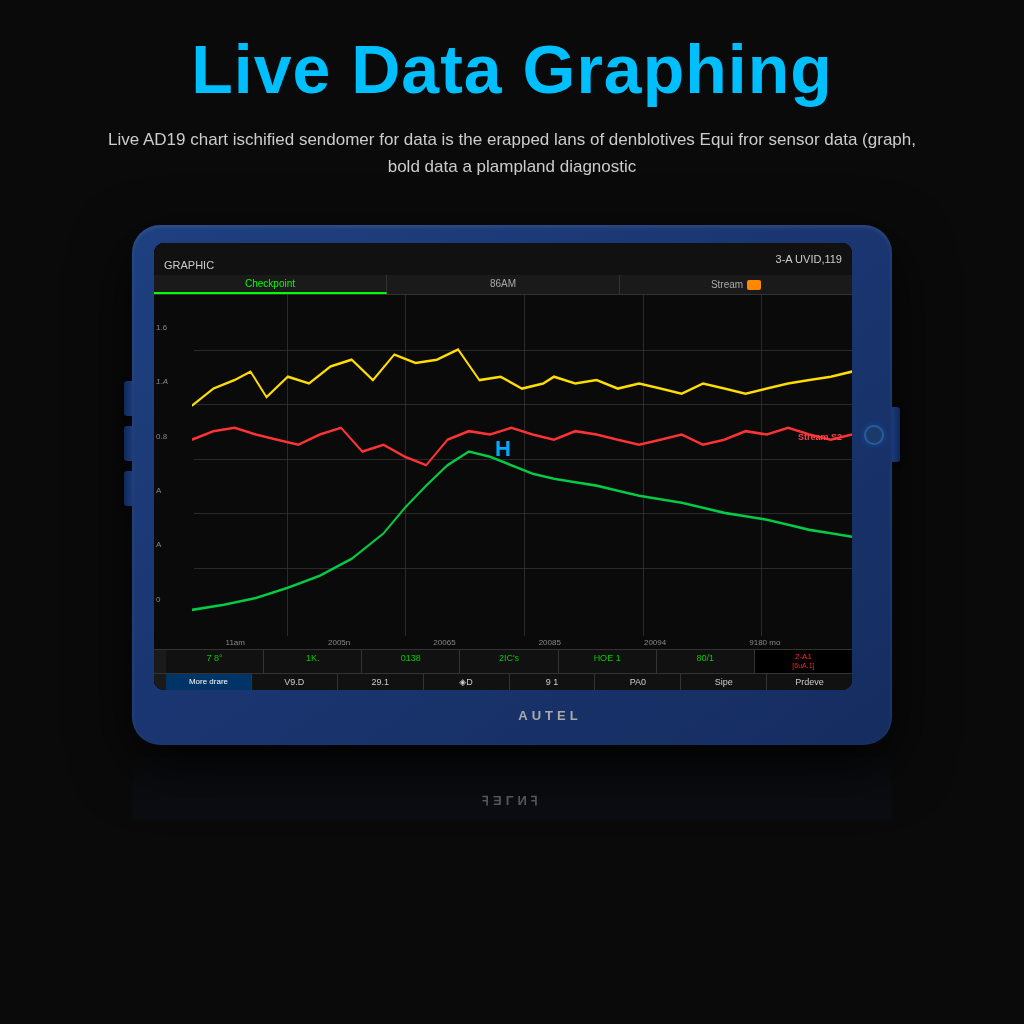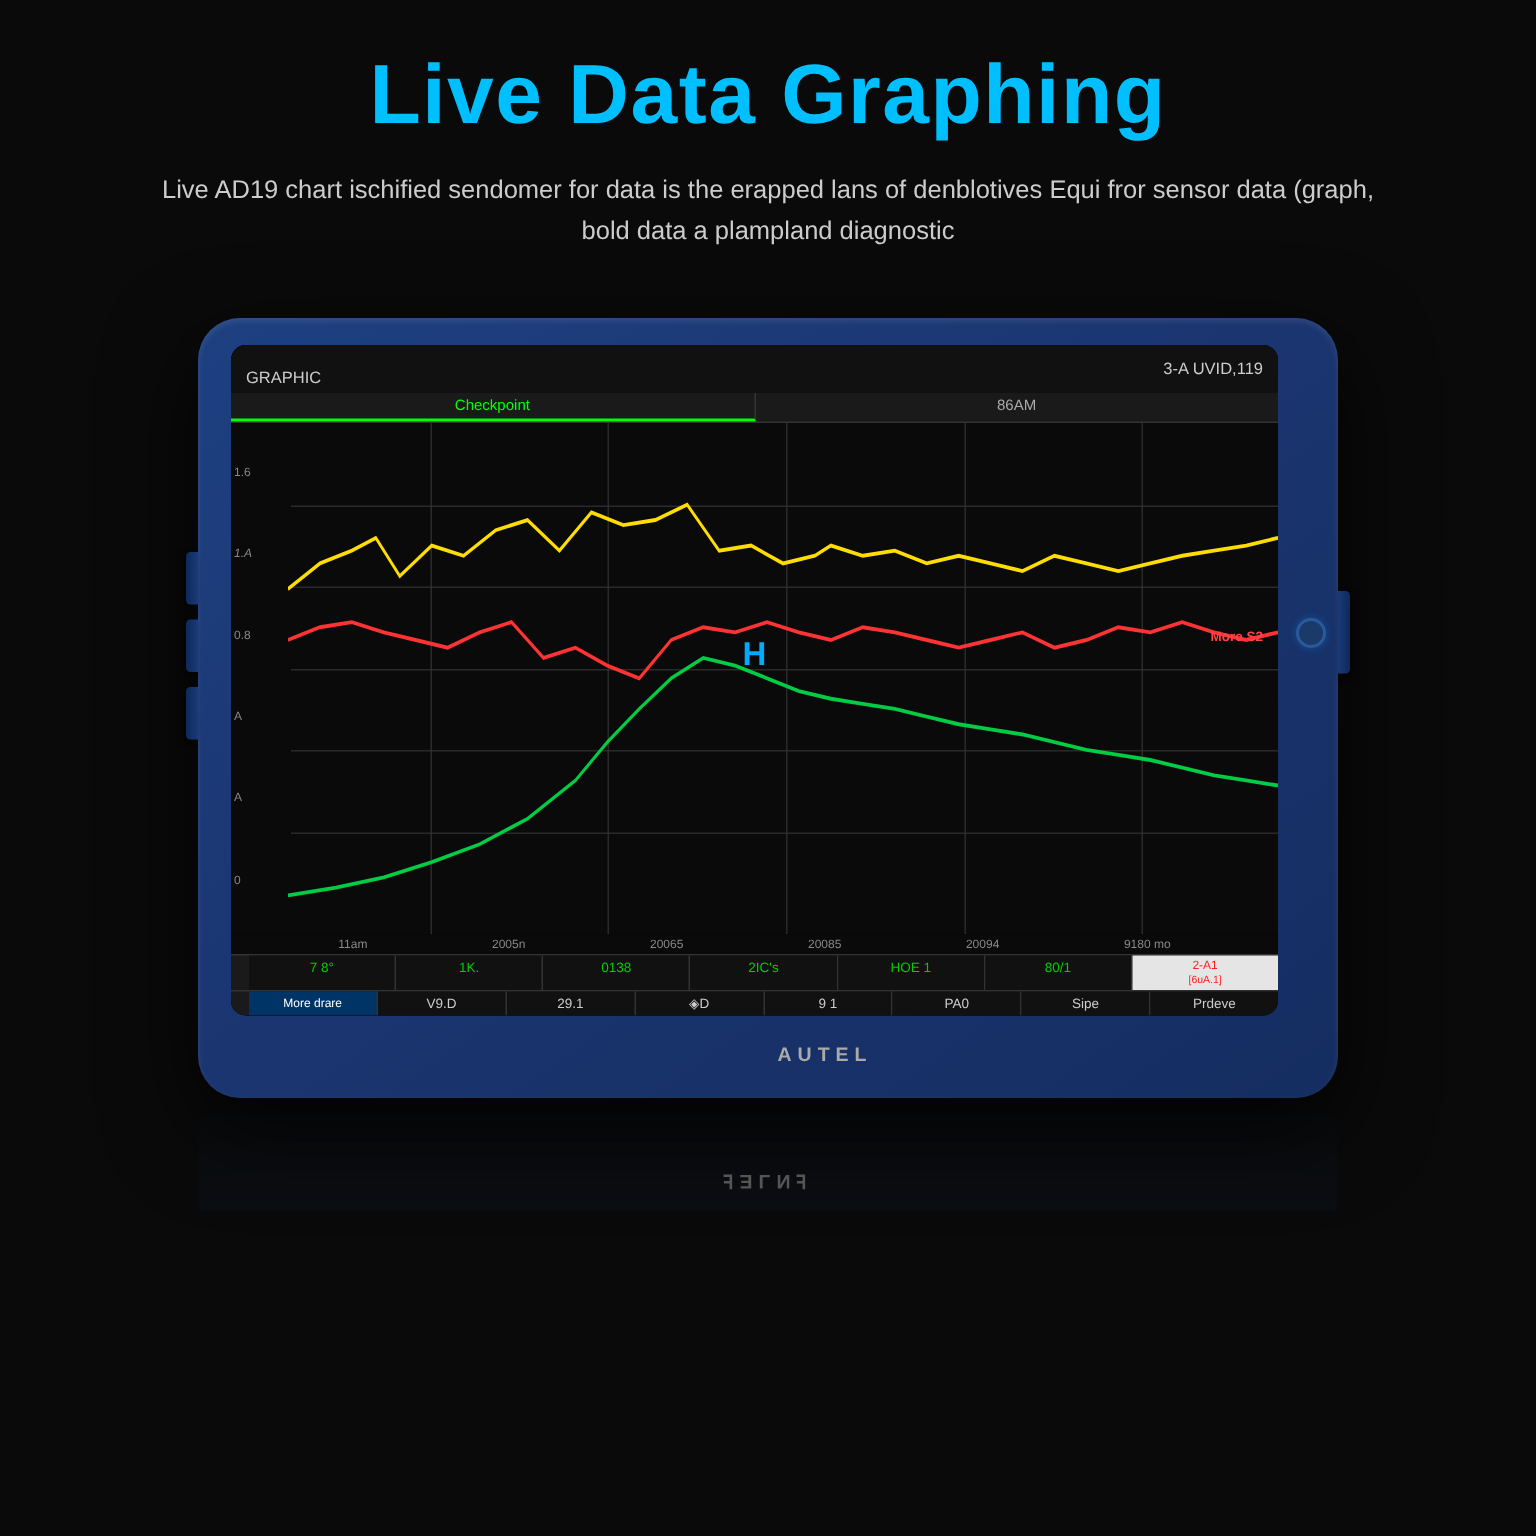--- a/index.html
+++ b/index.html
@@ -15,21 +15,21 @@
       justify-content: flex-start;
     }
 
     .header-section {
       text-align: center;
       padding: 30px 60px 15px;
       width: 100%;
     }
 
     .main-title {
-      font-size: 56px;
+      font-size: 68px;
       font-weight: bold;
       color: #00bfff;
       margin-bottom: 18px;
       letter-spacing: 1px;
     }
 
     .subtitle {
       font-size: 17px;
       color: #cccccc;
       line-height: 1.6;
@@ -327,20 +327,21 @@
       <div class="screen">
 
         <div class="screen-topbar">
           <span class="left-label">GRAPHIC</span>
           <span class="right-label">3-A UVID,119</span>
         </div>
 
         <div class="screen-navbar">
           <div class="nav-item active">Checkpoint</div>
           <div class="nav-item">86AM</div>
+          <div class="nav-item" style="display:flex;align-items:center;justify-content:center;gap:4px;">Stream <span style="display:inline-block;width:14px;height:10px;background:#ff8800;border-radius:2px;"></span></div>
         </div>
 
         <div class="chart-area">
 
           <div class="grid-line-h" style="top:16%"></div>
           <div class="grid-line-h" style="top:32%"></div>
           <div class="grid-line-h" style="top:48%"></div>
           <div class="grid-line-h" style="top:64%"></div>
           <div class="grid-line-h" style="top:80%"></div>
 
@@ -359,42 +360,42 @@
 
           <svg class="chart-svg" viewBox="0 0 620 200" preserveAspectRatio="none" style="position:absolute;left:38px;top:0;right:0;bottom:0;width:calc(100% - 38px);height:100%;">
 
             <polyline fill="none" stroke="#ffdd00" stroke-width="1.5" points="0,65 20,55 40,50 55,45 70,60 90,48 110,52 130,42 150,38 170,50 190,35 210,40 230,38 250,32 270,50 290,48 310,55 330,52 340,48 360,52 380,50 400,55 420,52 440,55 460,58 480,52 500,55 520,58 540,55 560,52 580,50 600,48 620,45"></polyline>
 
             <polyline fill="none" stroke="#ff3333" stroke-width="1.5" points="0,85 20,80 40,78 60,82 80,85 100,88 120,82 140,78 160,92 180,88 200,95 220,100 240,85 260,80 280,82 300,78 320,82 340,85 360,80 380,82 400,85 420,88 440,85 460,82 480,88 500,85 520,80 540,82 560,78 580,82 600,85 620,82"></polyline>
 
             <polyline fill="none" stroke="#00cc44" stroke-width="1.5" points="0,185 30,182 60,178 90,172 120,165 150,155 180,140 200,125 220,112 240,100 260,92 280,95 300,100 320,105 340,108 360,110 380,112 400,115 420,118 440,120 460,122 480,125 500,128 520,130 540,132 560,135 580,138 600,140 620,142"></polyline>
           </svg>
 
-          <div class="chart-legend" style="color:#ff4444;font-size:9px;font-weight:bold;">More S2</div>
+          <div class="chart-legend" style="color:#ff4444;font-size:9px;font-weight:bold;">Stream S2</div>
 
           <div class="h-marker">H</div>
         </div>
 
         <div class="x-axis">
           <span class="x-label">11am</span>
           <span class="x-label">2005n</span>
           <span class="x-label">20065</span>
           <span class="x-label">20085</span>
           <span class="x-label">20094</span>
           <span class="x-label">9180 mo</span>
         </div>
 
         <div class="btn-row">
           <div class="screen-btn">7 8°</div>
           <div class="screen-btn">1K.</div>
           <div class="screen-btn">0138</div>
           <div class="screen-btn">2IC's</div>
           <div class="screen-btn">HOE 1</div>
           <div class="screen-btn">80/1</div>
-          <div class="screen-btn red-box" style="background:#e5e5e5;color:#ff2222;font-size:8px;line-height:1.1;">2-A1<br><span style="font-size:7px;">[6uA.1]</span></div>
+          <div class="screen-btn red-box" style="background:#000000;color:#ff2222;font-size:8px;line-height:1.1;">2-A1<br><span style="font-size:7px;">[6uA.1]</span></div>
         </div>
 
         <div class="btn-row btn-row2">
           <div class="screen-btn blue-btn" style="background:#003366;color:#fff;font-size:8px;">More drare</div>
           <div class="screen-btn">V9.D</div>
           <div class="screen-btn">29.1</div>
           <div class="screen-btn">◈D</div>
           <div class="screen-btn">9 1</div>
           <div class="screen-btn">PA0</div>
           <div class="screen-btn">Sipe</div>

